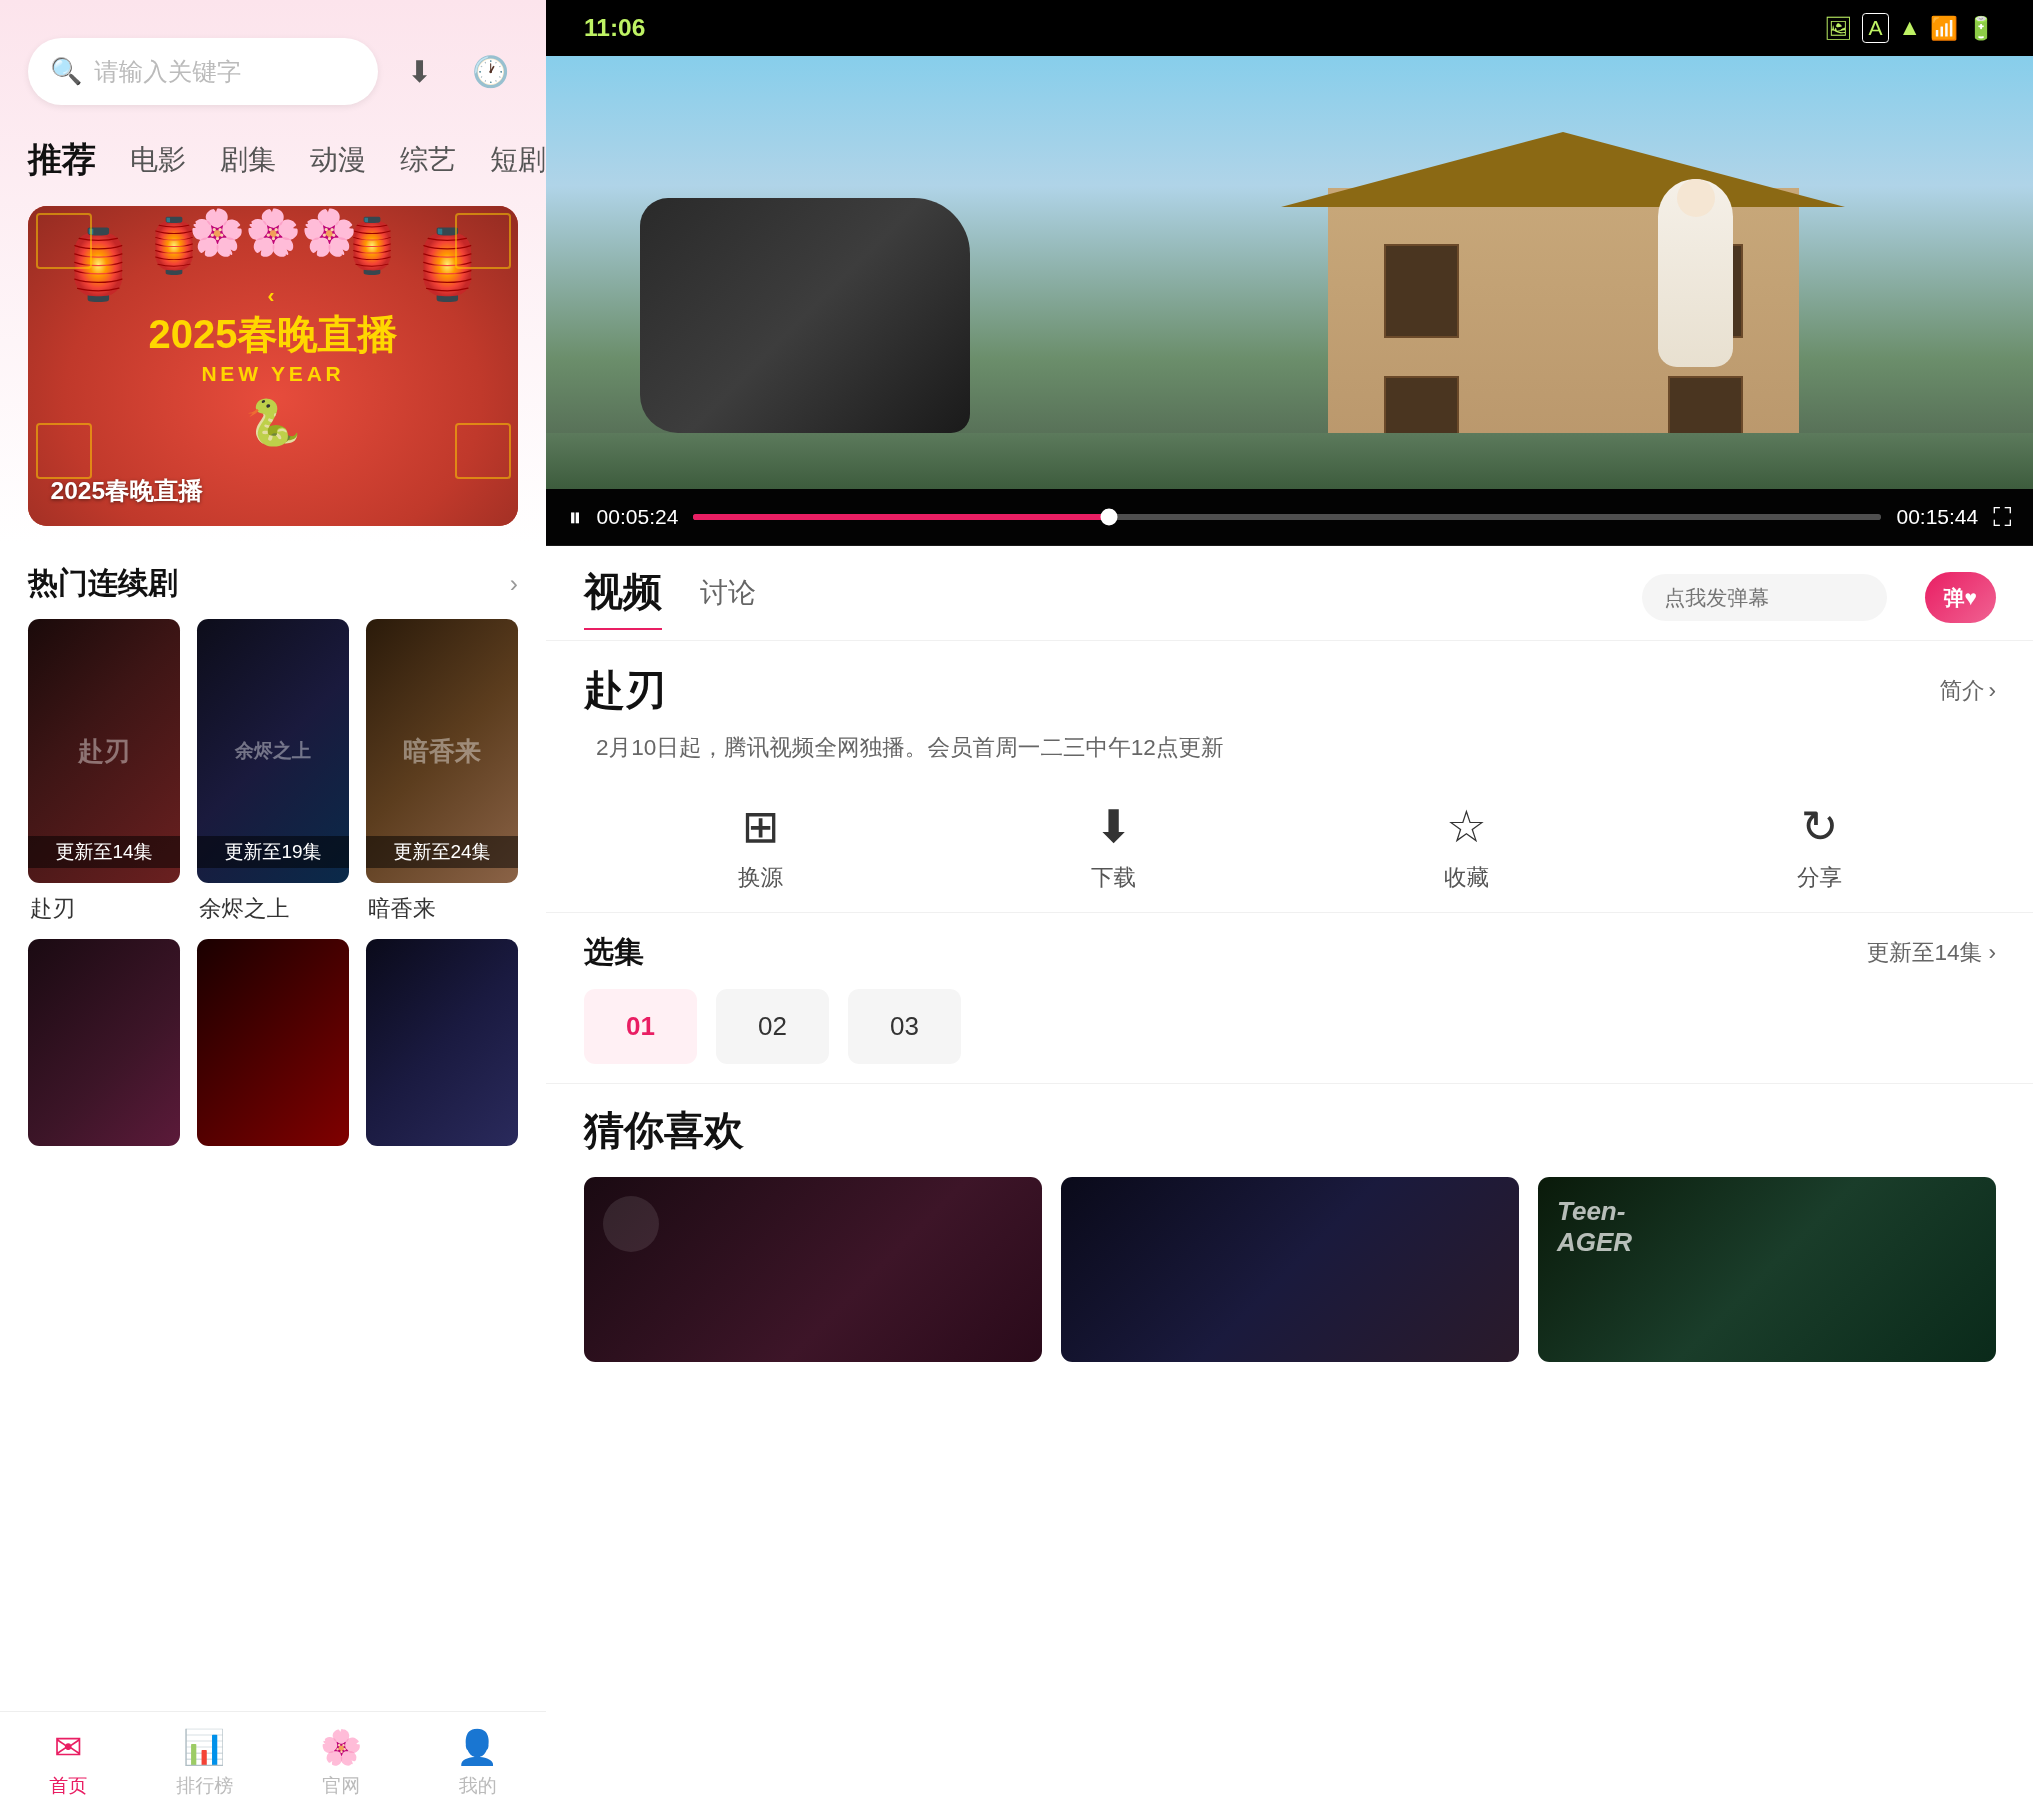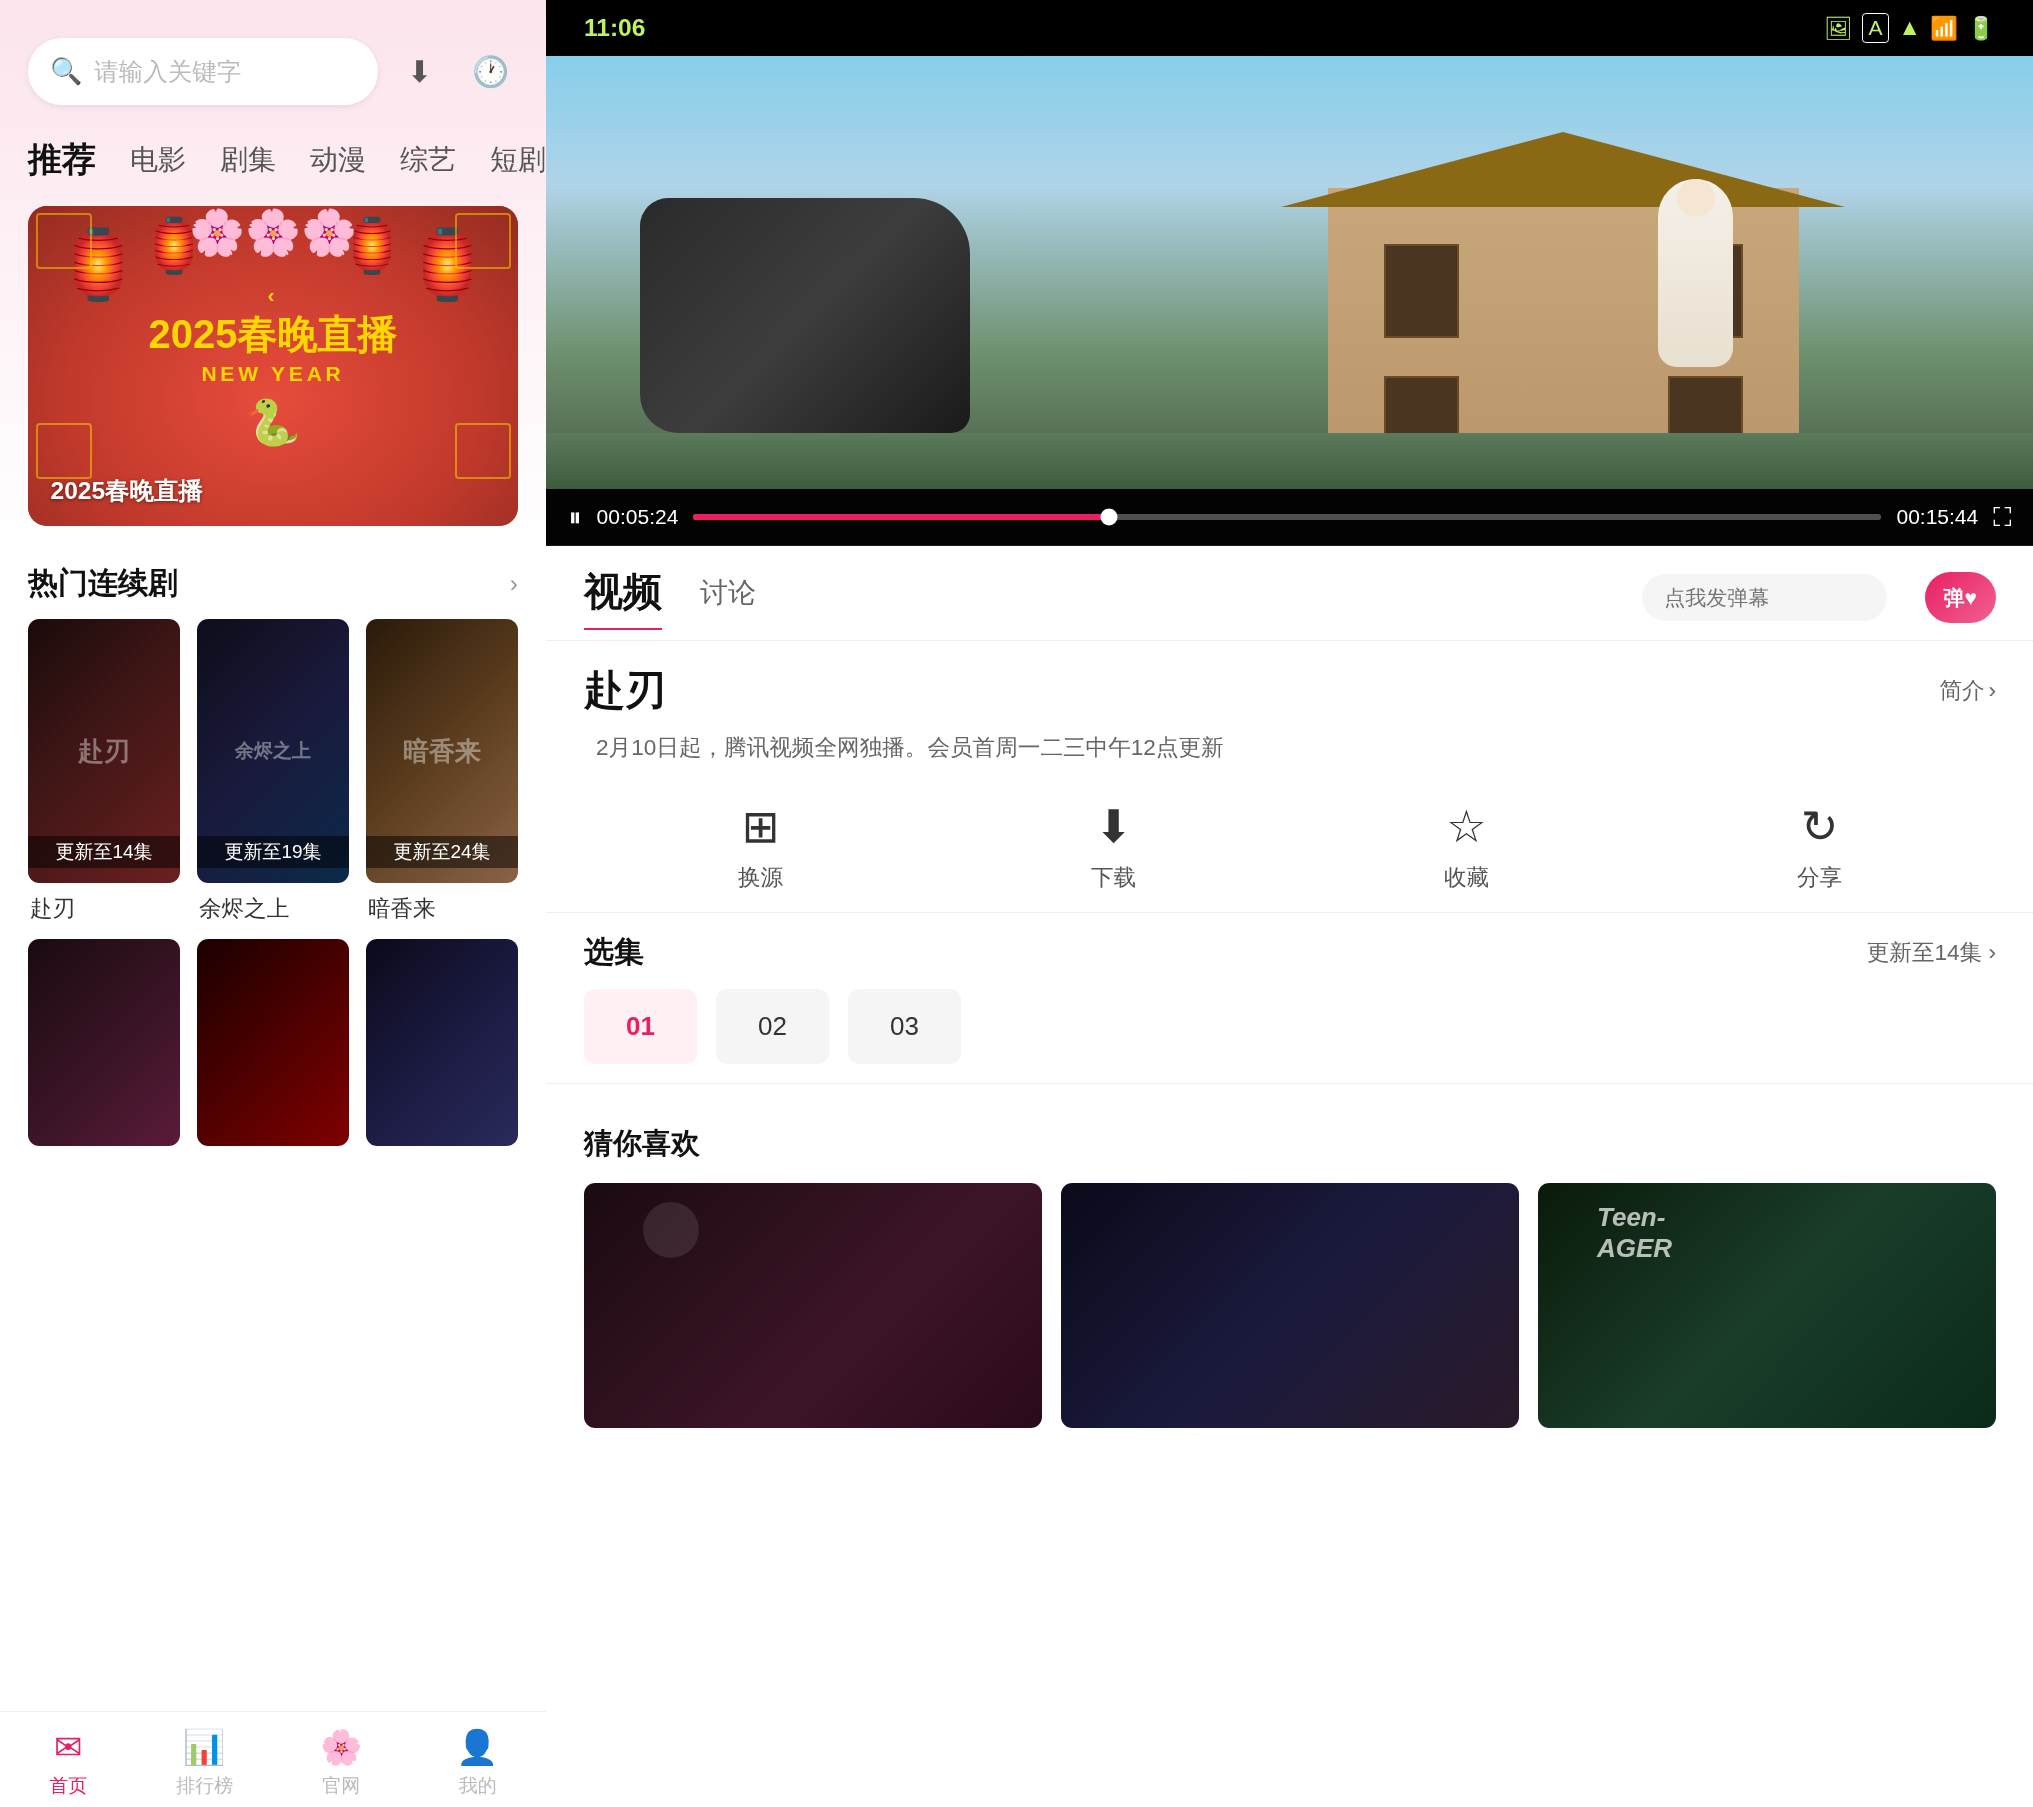--- a/index.html
+++ b/index.html
@@ -531,37 +531,35 @@
       color: #e91e63;
       background: #fff0f4;
       font-weight: bold;
     }
 
     
     .recommend-section {
       padding: 19px 38px;
     }
     .recommend-title {
-      font-size: 29px;
+      font-size: 40px;
       font-weight: bold;
       color: #111;
       margin-bottom: 19px;
-      margin-top: 21px;
     }
     .recommend-row {
       display: flex;
       gap: 19px;
     }
     .recommend-card {
       flex: 1;
       border-radius: 11.3px;
       overflow: hidden;
-      height: 245px;
-      cursor: pointer;
-      padding-left: 40px;
+      height: 185px;
+      cursor: pointer;
     }
     .rec-card-1 { background: linear-gradient(135deg, #1a0a12 0%, #3d1528 60%, #2a0a1a 100%); }
     .rec-card-2 { background: linear-gradient(135deg, #0a0a1a 0%, #1a1a3d 50%, #2a1a2a 100%); }
     .rec-card-3 { background: linear-gradient(135deg, #0a1a0a 0%, #1a3d2a 50%, #0a2a1a 100%); }
 
     
     .card-text-overlay {
       position: absolute;
       top: 0; left: 0; right: 0; bottom: 0;
       display: flex;

